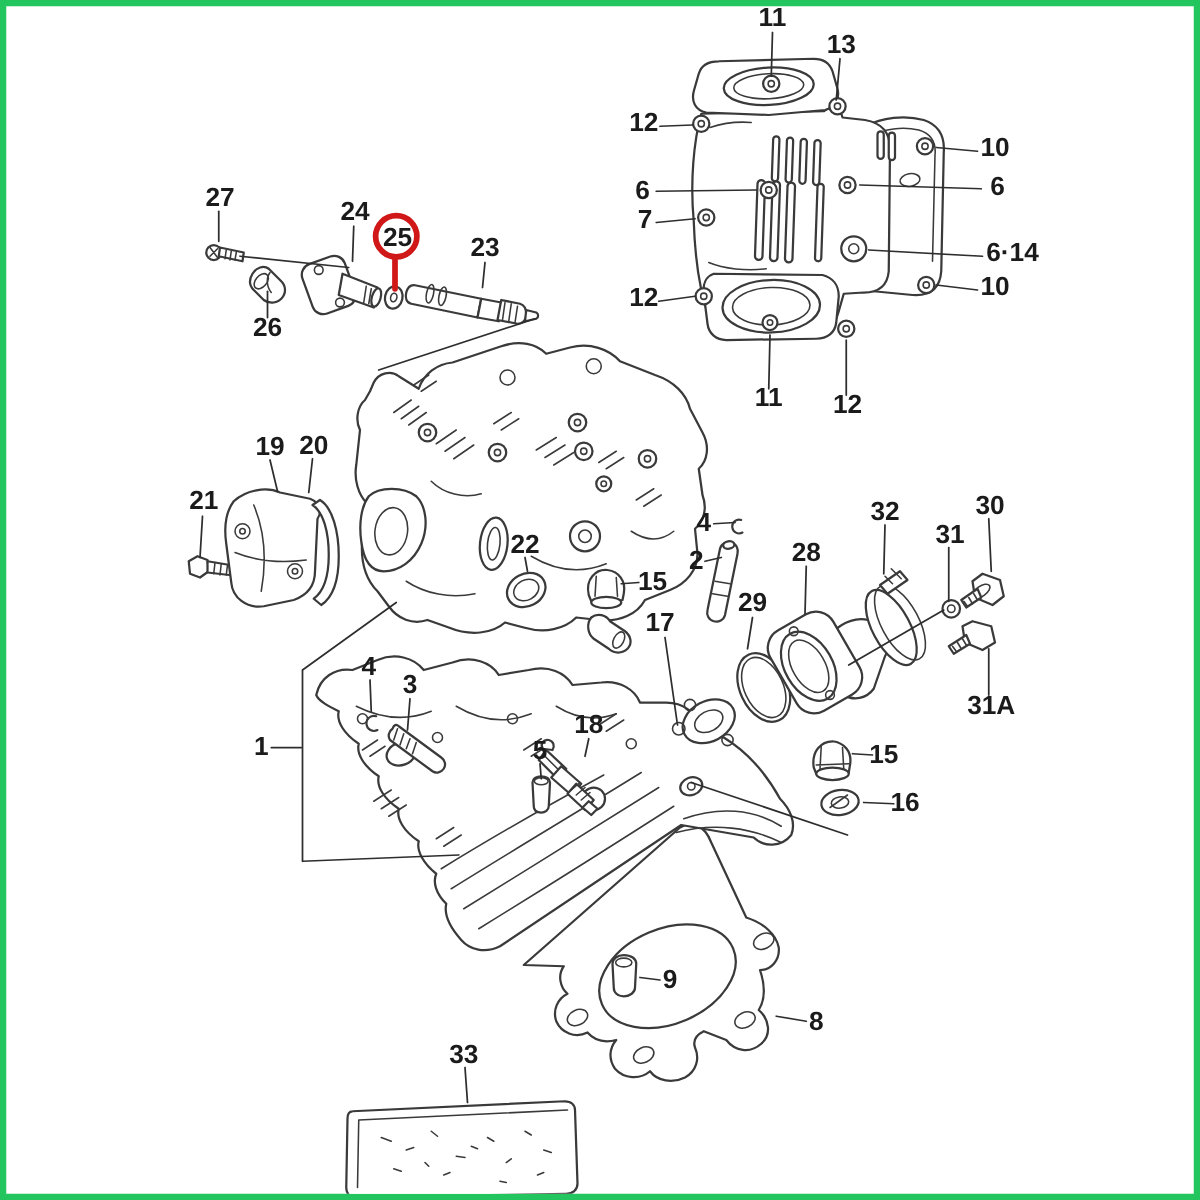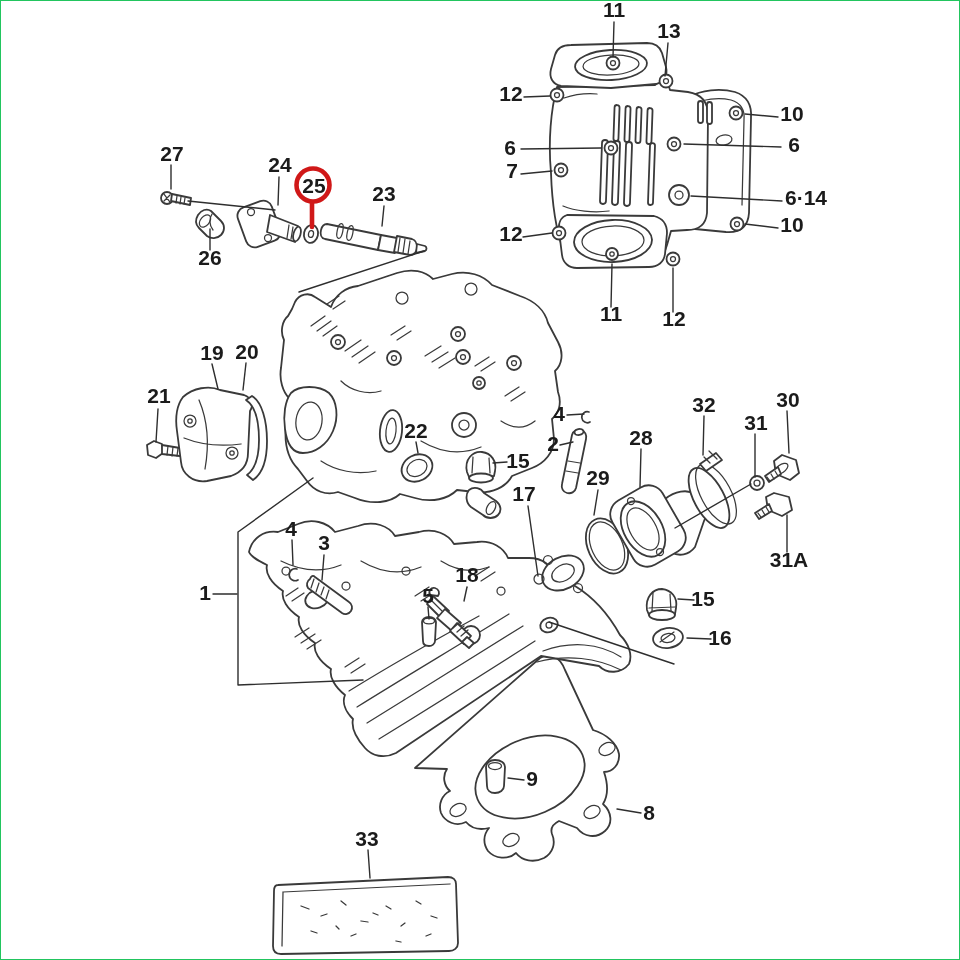--- a/index.html
+++ b/index.html
@@ -1,17 +1,17 @@
 <!DOCTYPE html>
 <html><head>
 <meta charset="utf-8">
 <style>
   html,body{margin:0;padding:0;background:#fff;}
   #stage{position:relative;width:960px;height:960px;background:#fff;overflow:hidden;
-         border:1px solid #22c55e;box-sizing:border-box;font-family:"Liberation Sans",sans-serif;}
+         border:5px solid #22c55e;box-sizing:border-box;font-family:"Liberation Sans",sans-serif;}
   svg{position:absolute;left:0;top:0;}
   .o{fill:#fff;stroke:#3a3a3a;stroke-width:1.8;stroke-linejoin:round;stroke-linecap:round;}
   .d{fill:none;stroke:#3a3a3a;stroke-width:1.25;stroke-linejoin:round;stroke-linecap:round;}
   .L{fill:none;stroke:#2e2e2e;stroke-width:1.4;stroke-linecap:round;stroke-linejoin:round;}
   .lbl{font:700 21px "Liberation Sans",sans-serif;fill:#1b1b1b;text-anchor:middle;}
   .hl{fill:none;stroke:#d01818;stroke-width:4.6;stroke-linecap:round;}
 </style>
 </head>
 <body>
 

